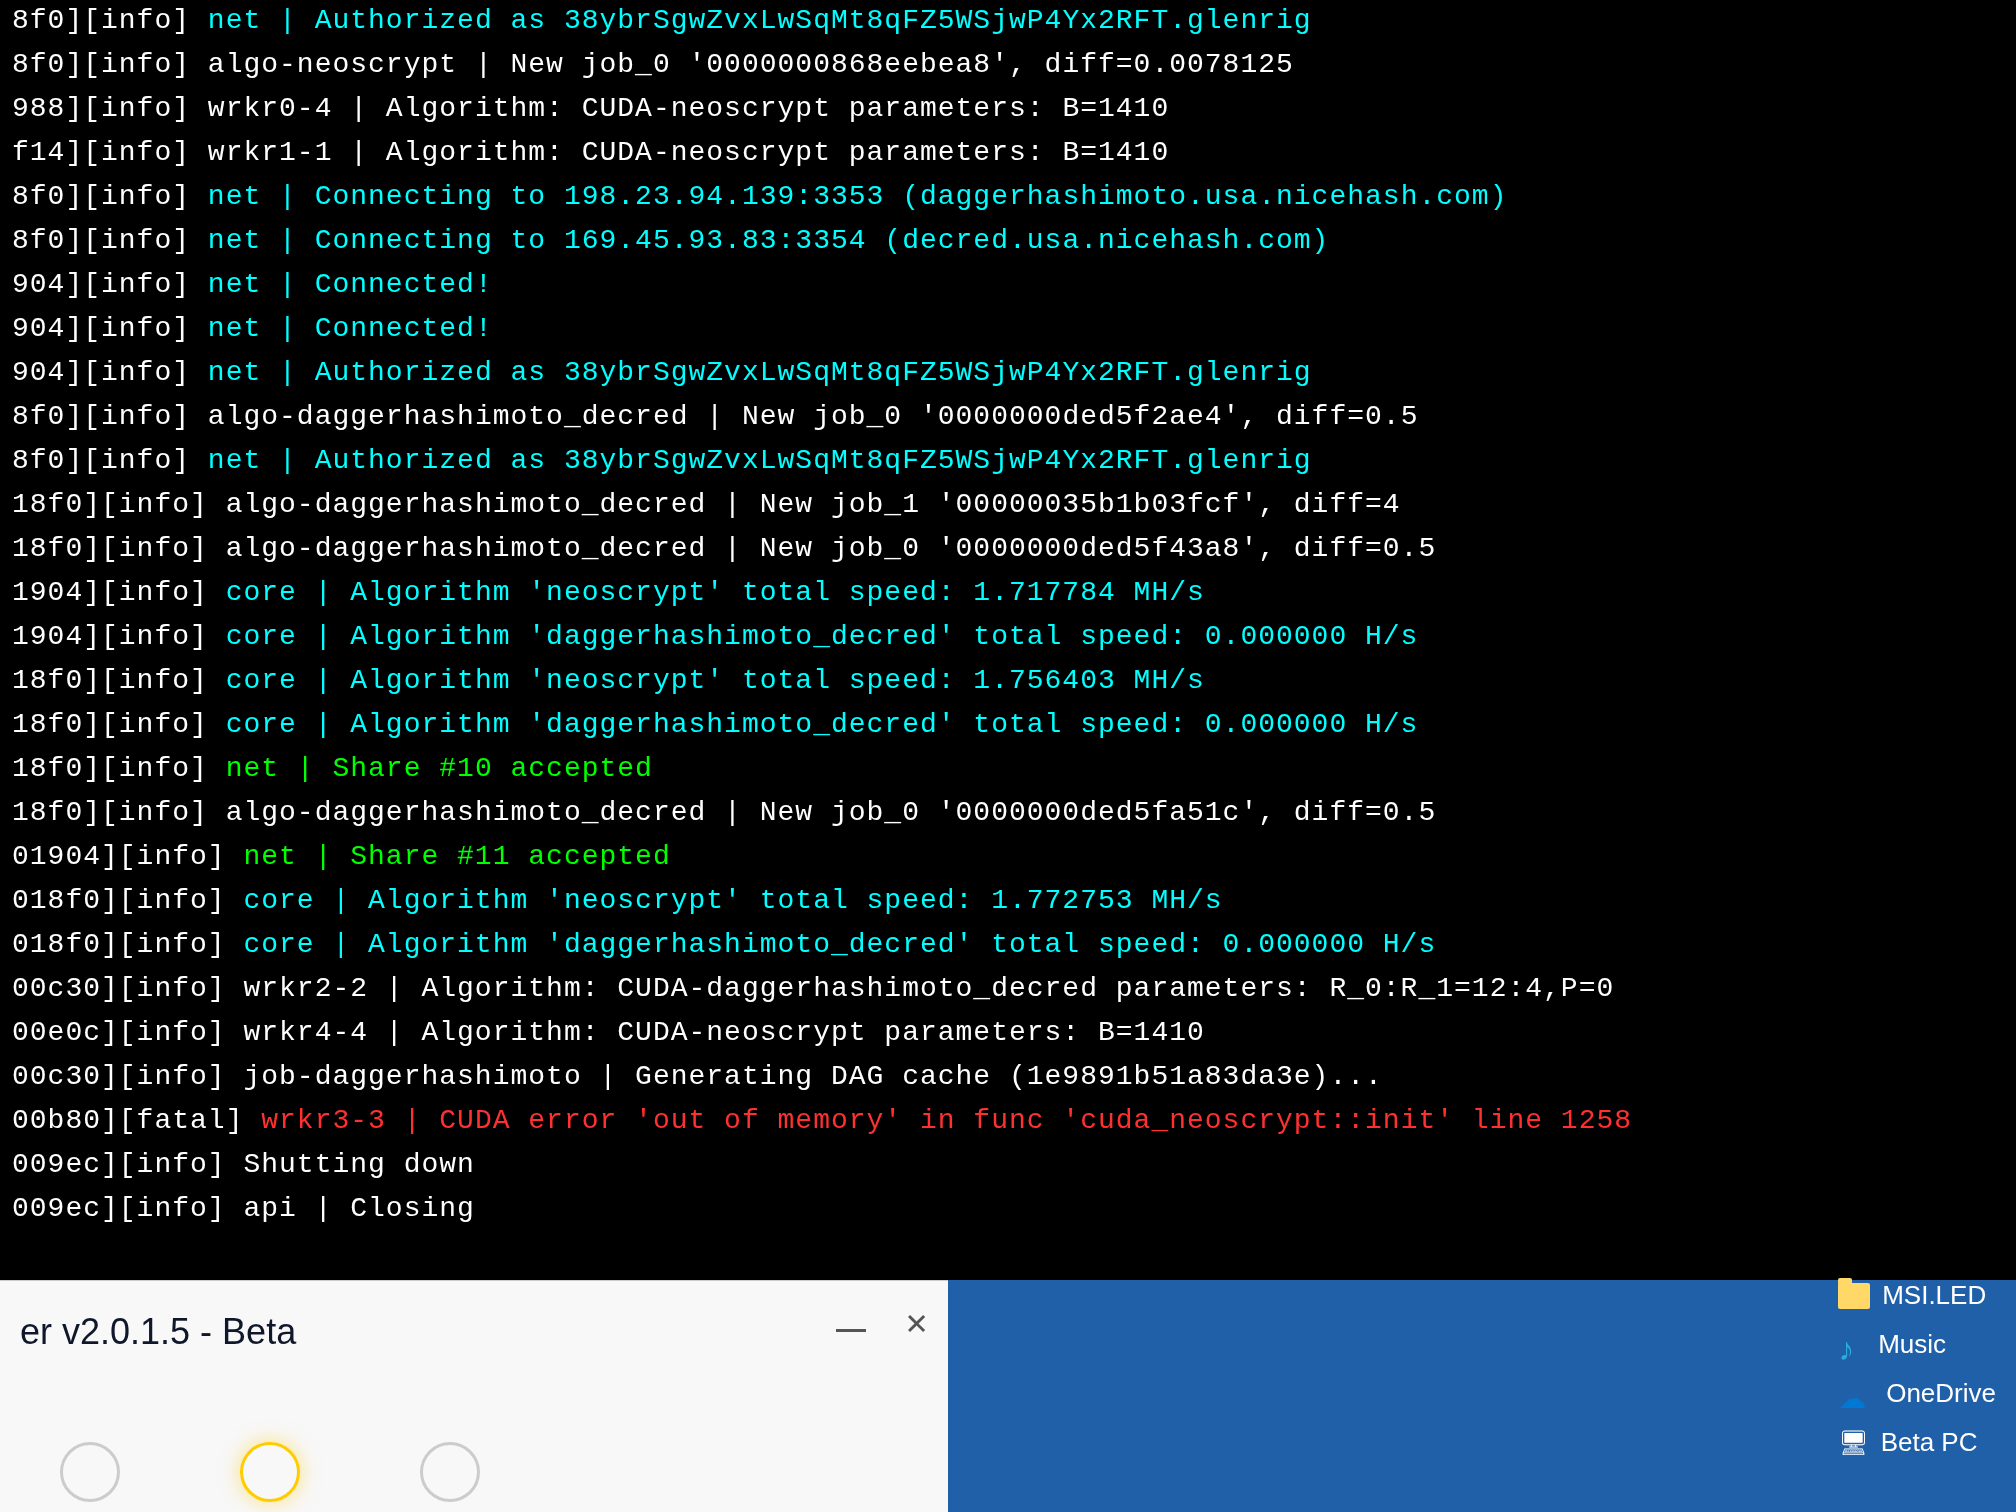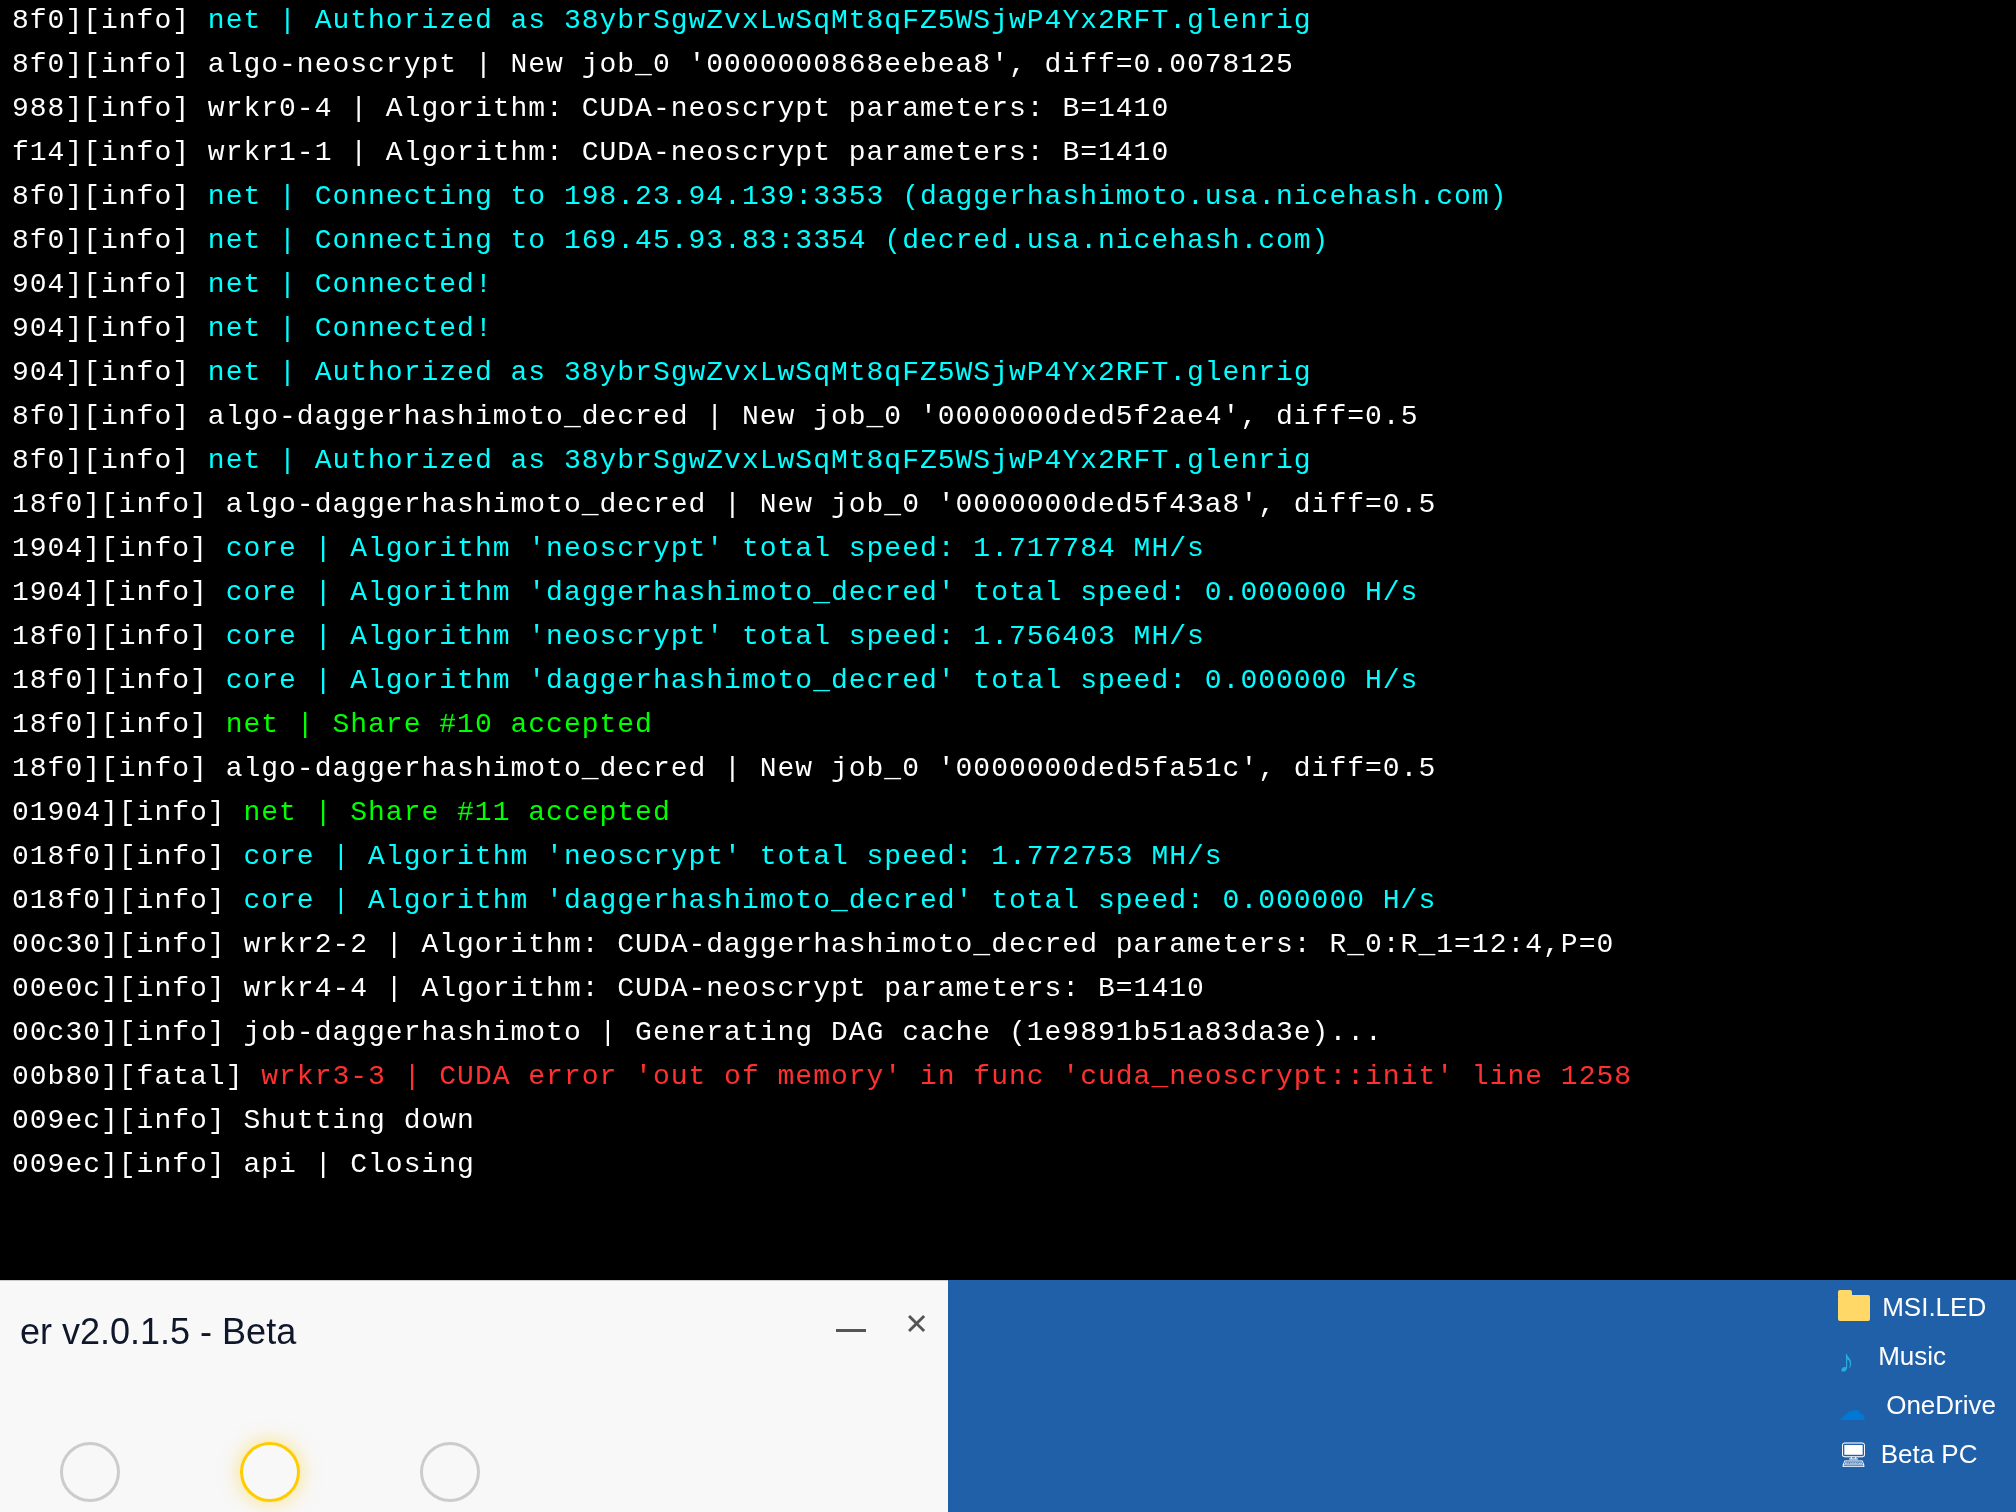--- a/index.html
+++ b/index.html
@@ -90,21 +90,21 @@
       cursor: pointer;
     }
     .desktop-bg {
       flex: 1;
       background: #2060a8;
       position: relative;
     }
     .desktop-icons {
       position: absolute;
       right: 20px;
-      top: 12px;
+      top: 0;
       display: flex;
       flex-direction: column;
       gap: 18px;
       font-family: 'Segoe UI', Arial, sans-serif;
       color: #fff;
       font-size: 26px;
     }
     .desktop-icon {
       display: flex;
       align-items: center;
@@ -165,20 +165,21 @@
     <div class="log-line"><span class="prefix">8f0][info] </span><span class="white">algo-neoscrypt | New job_0 '0000000868eebea8', diff=0.0078125</span></div>
     <div class="log-line"><span class="prefix">988][info] </span><span class="white">wrkr0-4 | Algorithm: CUDA-neoscrypt parameters: B=1410</span></div>
     <div class="log-line"><span class="prefix">f14][info] </span><span class="white">wrkr1-1 | Algorithm: CUDA-neoscrypt parameters: B=1410</span></div>
     <div class="log-line"><span class="prefix">8f0][info] </span><span class="cyan">net | Connecting to 198.23.94.139:3353 (daggerhashimoto.usa.nicehash.com)</span></div>
     <div class="log-line"><span class="prefix">8f0][info] </span><span class="cyan">net | Connecting to 169.45.93.83:3354 (decred.usa.nicehash.com)</span></div>
     <div class="log-line"><span class="prefix">904][info] </span><span class="cyan">net | Connected!</span></div>
     <div class="log-line"><span class="prefix">904][info] </span><span class="cyan">net | Connected!</span></div>
     <div class="log-line"><span class="prefix">904][info] </span><span class="cyan">net | Authorized as 38ybrSgwZvxLwSqMt8qFZ5WSjwP4Yx2RFT.glenrig</span></div>
     <div class="log-line"><span class="prefix">8f0][info] </span><span class="white">algo-daggerhashimoto_decred | New job_0 '0000000ded5f2ae4', diff=0.5</span></div>
     <div class="log-line"><span class="prefix">8f0][info] </span><span class="cyan">net | Authorized as 38ybrSgwZvxLwSqMt8qFZ5WSjwP4Yx2RFT.glenrig</span></div>
+    <div class="log-line"><span class="prefix">18f0][info] </span><span class="white">algo-daggerhashimoto_decred | New job_1 '00000035b1b03fcf', diff=4</span></div>
     <div class="log-line"><span class="prefix">18f0][info] </span><span class="white">algo-daggerhashimoto_decred | New job_0 '0000000ded5f43a8', diff=0.5</span></div>
     <div class="log-line"><span class="prefix">1904][info] </span><span class="cyan">core | Algorithm 'neoscrypt' total speed: 1.717784 MH/s</span></div>
     <div class="log-line"><span class="prefix">1904][info] </span><span class="cyan">core | Algorithm 'daggerhashimoto_decred' total speed: 0.000000 H/s</span></div>
     <div class="log-line"><span class="prefix">18f0][info] </span><span class="cyan">core | Algorithm 'neoscrypt' total speed: 1.756403 MH/s</span></div>
     <div class="log-line"><span class="prefix">18f0][info] </span><span class="cyan">core | Algorithm 'daggerhashimoto_decred' total speed: 0.000000 H/s</span></div>
     <div class="log-line"><span class="prefix">18f0][info] </span><span class="green">net | Share #10 accepted</span></div>
     <div class="log-line"><span class="prefix">18f0][info] </span><span class="white">algo-daggerhashimoto_decred | New job_0 '0000000ded5fa51c', diff=0.5</span></div>
     <div class="log-line"><span class="prefix">01904][info] </span><span class="green">net | Share #11 accepted</span></div>
     <div class="log-line"><span class="prefix">018f0][info] </span><span class="cyan">core | Algorithm 'neoscrypt' total speed: 1.772753 MH/s</span></div>
     <div class="log-line"><span class="prefix">018f0][info] </span><span class="cyan">core | Algorithm 'daggerhashimoto_decred' total speed: 0.000000 H/s</span></div>

